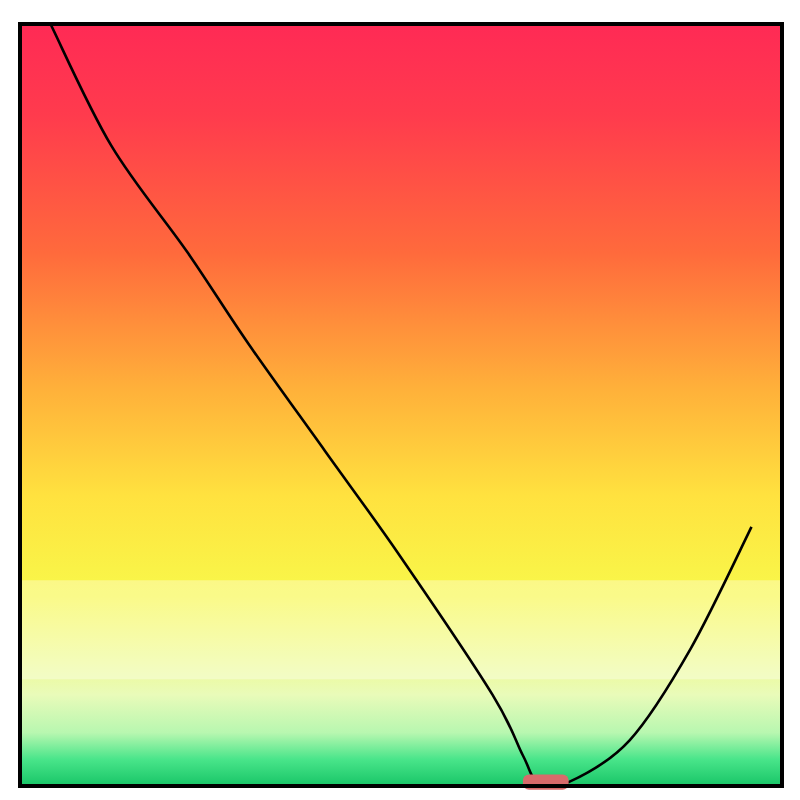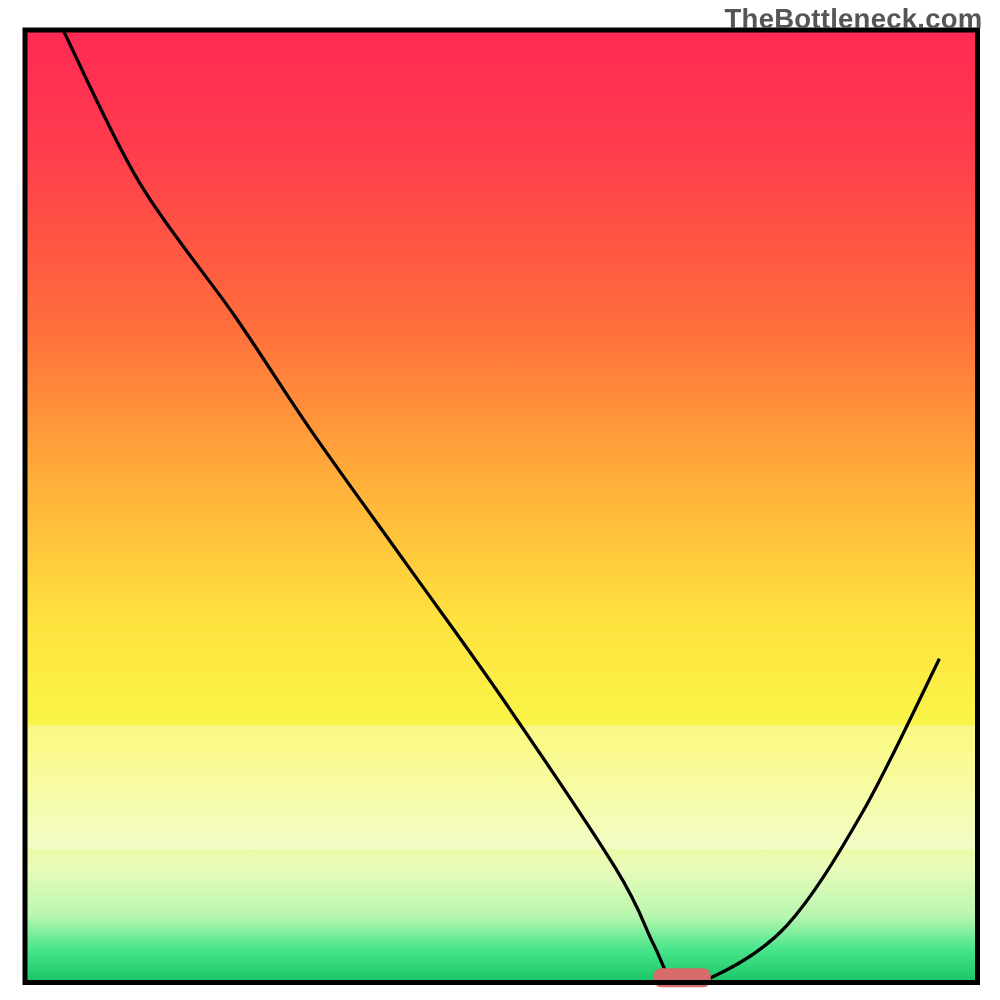--- a/index.html
+++ b/index.html
@@ -26,21 +26,20 @@
     letter-spacing: 0.2px;
   }
   svg {
     display: block;
   }
 </style>
 </head>
 <body>
 
 <div class="wrap">
-  <div class="watermark">TheBottleneck.com</div>
 
   <svg id="chart-svg" width="800" height="800" viewBox="0 0 800 800">
     <defs>
       <linearGradient id="bg-grad" x1="0" y1="0" x2="0" y2="1">
           <stop offset="0%" stop-color="#ff2a55"></stop>
           <stop offset="12%" stop-color="#ff3b4d"></stop>
           <stop offset="30%" stop-color="#ff6a3c"></stop>
           <stop offset="48%" stop-color="#ffb13a"></stop>
           <stop offset="62%" stop-color="#ffe23f"></stop>
           <stop offset="75%" stop-color="#f8f84a"></stop>

